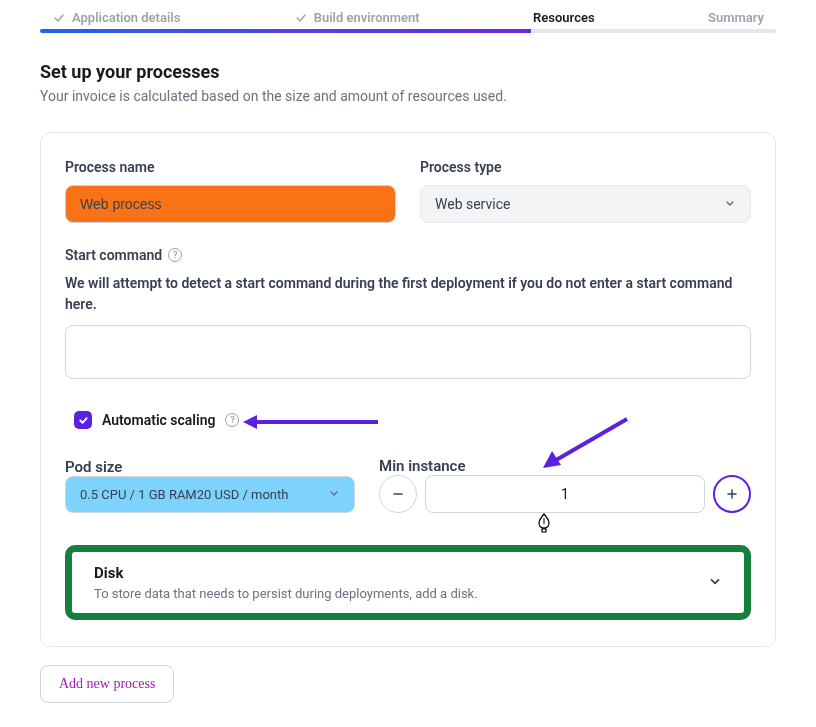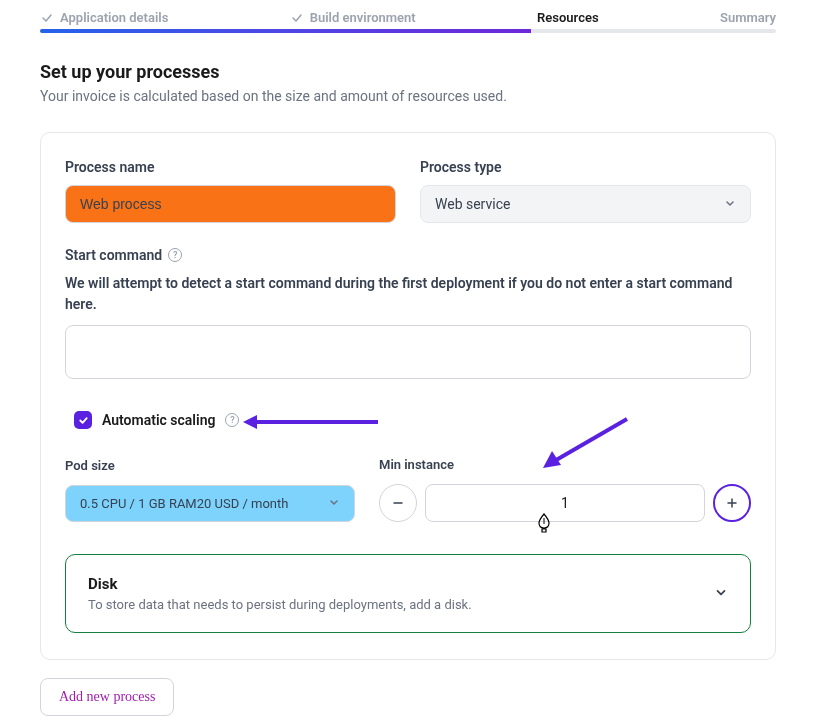--- a/index.html
+++ b/index.html
@@ -13,21 +13,21 @@
       color: #1a1a1a;
       padding: 0;
       width: 816px;
     }
     .container {
       padding: 0 40px 20px 40px;
     }
     .stepper {
       display: flex;
       justify-content: space-between;
-      padding: 10px 40px 4px;
+      padding: 10px 52px 4px;
       font-size: 13px;
       font-weight: 600;
       color: #9ca3af;
     }
     .step {
       display: flex;
       align-items: center;
       gap: 6px;
     }
     .step.active {
@@ -179,24 +179,23 @@
     .instance-group {
       flex: 1;
       display: flex;
       gap: 34px;
       justify-content: space-between;
     }
     .instance-col {
       flex: 1;
     }
     .instance-label {
-      font-size: 13px;
-      font-weight: 600;
-      color: #374151;
-      margin-bottom: 12px;
+      font-size: 15px;
+      font-weight: 600;
+      color: #374151;
     }
     .stepper-control {
       display: flex;
       gap: 8px;
       align-items: center;
     }
     .step-btn {
       width: 38px;
       height: 38px;
       border: 1px solid #d1d5db;
@@ -230,23 +229,23 @@
       padding: 10px 14px;
       font-size: 13px;
       color: #374151;
       display: flex;
       justify-content: space-between;
       align-items: center;
       cursor: pointer;
       background: #7dd3fc;
     }
     .disk-card {
-      border: 1px solid #15803d;
+      border: 7px solid #15803d;
       border-radius: 10px;
-      padding: 20px 22px;
+      padding: 12px 22px;
       margin-top: 32px;
       display: flex;
       justify-content: space-between;
       align-items: center;
       cursor: pointer;
     }
     .disk-title {
       font-size: 15px;
       font-weight: 700;
       color: #1a1a1a;

